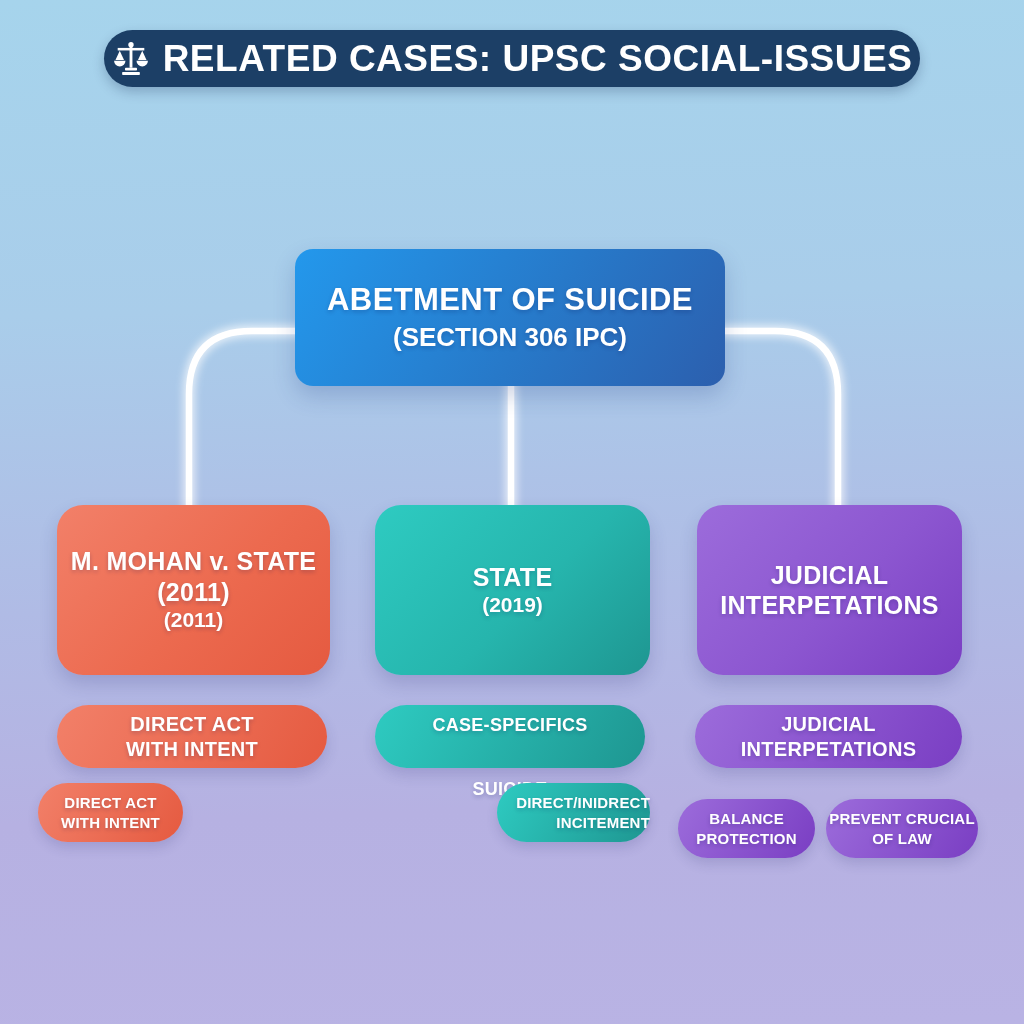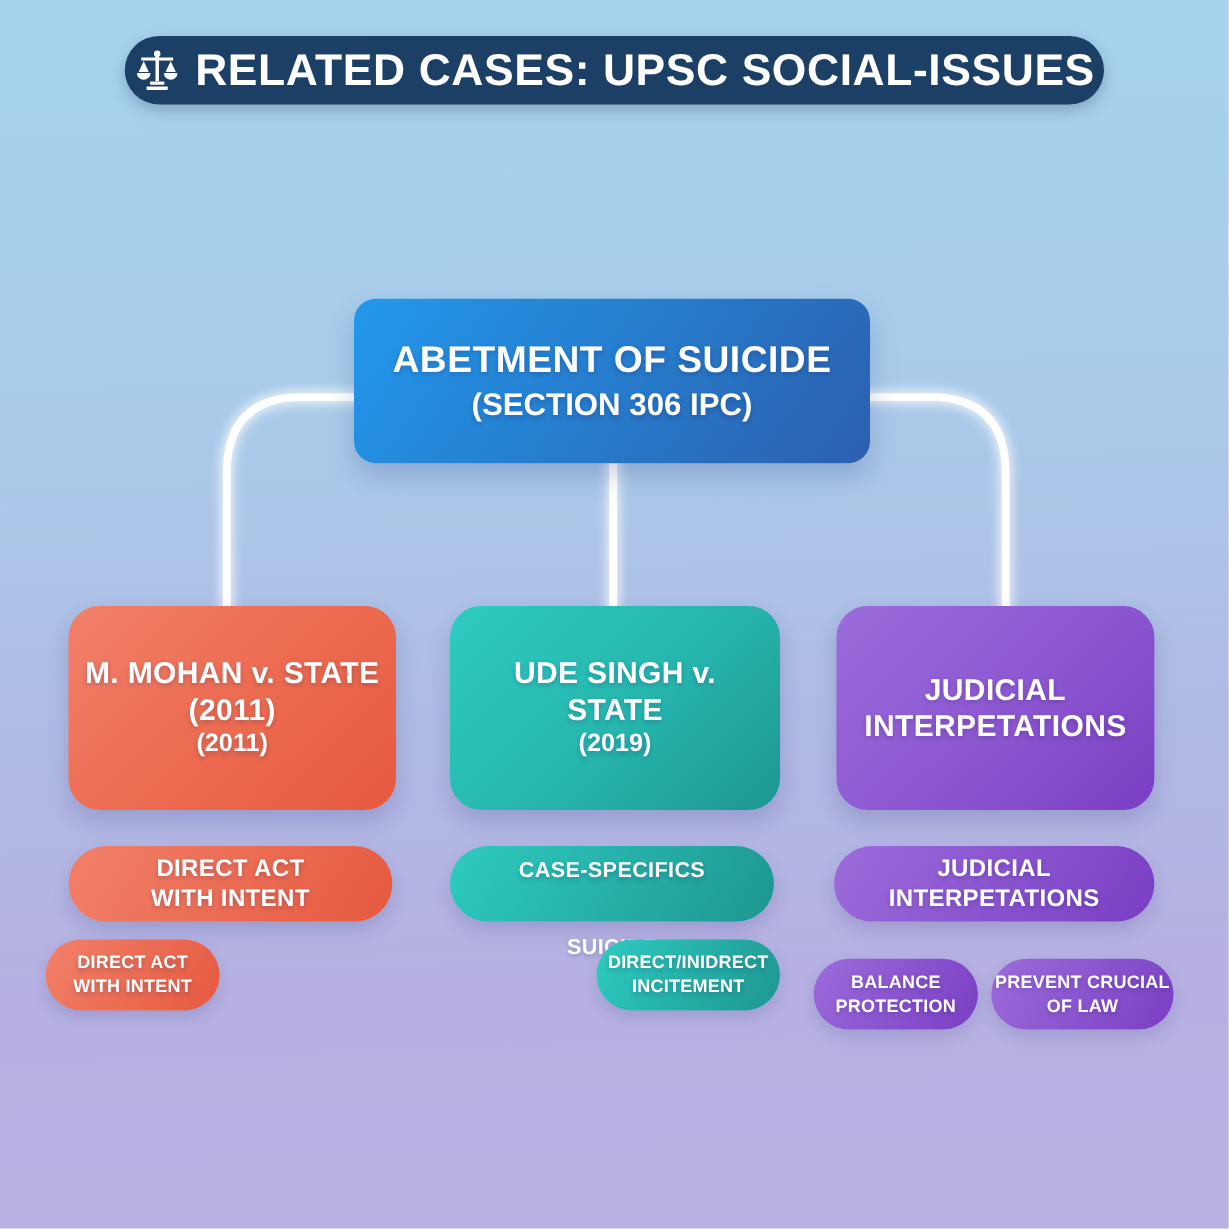--- a/index.html
+++ b/index.html
@@ -41,21 +41,21 @@
   .card-purple { left:697px; width:265px; background:linear-gradient(135deg,#9c6cdb 0%,#8c56d0 55%,#7a3ec3 100%); }
   .pill { top:705px; height:63px; border-radius:32px; box-shadow:0 7px 14px rgba(40,40,110,.16); }
   .pill .l1, .pill .l2 { font-size:20px; line-height:1.25; letter-spacing:.3px; }
   .pill-teal .l1, .pill-teal .l2 { font-size:18px;margin-top:41px; }
   .pill-orange { left:57px;  width:270px; background:linear-gradient(120deg,#f28069,#e55a40); }
   .pill-teal   { left:375px; width:270px; background:linear-gradient(120deg,#2ecbc1,#1e9691); }
   .pill-purple { left:695px; width:267px; background:linear-gradient(120deg,#9c6cdb,#7a3ec3); }
   .chip { top:783px; height:59px; border-radius:30px; box-shadow:0 6px 12px rgba(40,40,110,.15); }
   .chip .l1, .chip .l2 { font-size:15px; line-height:1.3; letter-spacing:.2px; }
   .chip-o { background:linear-gradient(120deg,#f28069,#e55a40); }
-  .chip-t { background:linear-gradient(120deg,#2ecbc1,#1e9691); }
+  .chip-t { background:linear-gradient(120deg,#2ecbc1,#1e9691);align-items:flex-end; }
   .chip-p { background:linear-gradient(120deg,#9c6cdb,#7a3ec3);margin-top:16px; }
   .chip-o1 { left:38px;  width:145px; }
   .chip-o2 { left:197px; width:148px; }
   .chip-t1 { left:497px; width:153px; }
   .chip-p1 { left:678px; width:137px; }
   .chip-p2 { left:826px; width:152px; }
 </style>
 </head>
 <body>
 
@@ -99,21 +99,20 @@
     <span class="l2">(SECTION 306 IPC)</span>
   </div>
 
   <div class="node card card-orange">
     <span class="l1">M. MOHAN v. STATE</span>
     <span class="l1">(2011)</span>
     <span class="l3">(2011)</span>
   </div>
 
   <div class="node card card-teal">
-    <span class="l1">UDE SINGH v.</span>
     <span class="l1">STATE</span>
     <span class="l3">(2019)</span>
   </div>
 
   <div class="node card card-purple">
     <span class="l1">JUDICIAL</span>
     <span class="l1">INTERPETATIONS</span>
   </div>
 
   <div class="node pill pill-orange">

